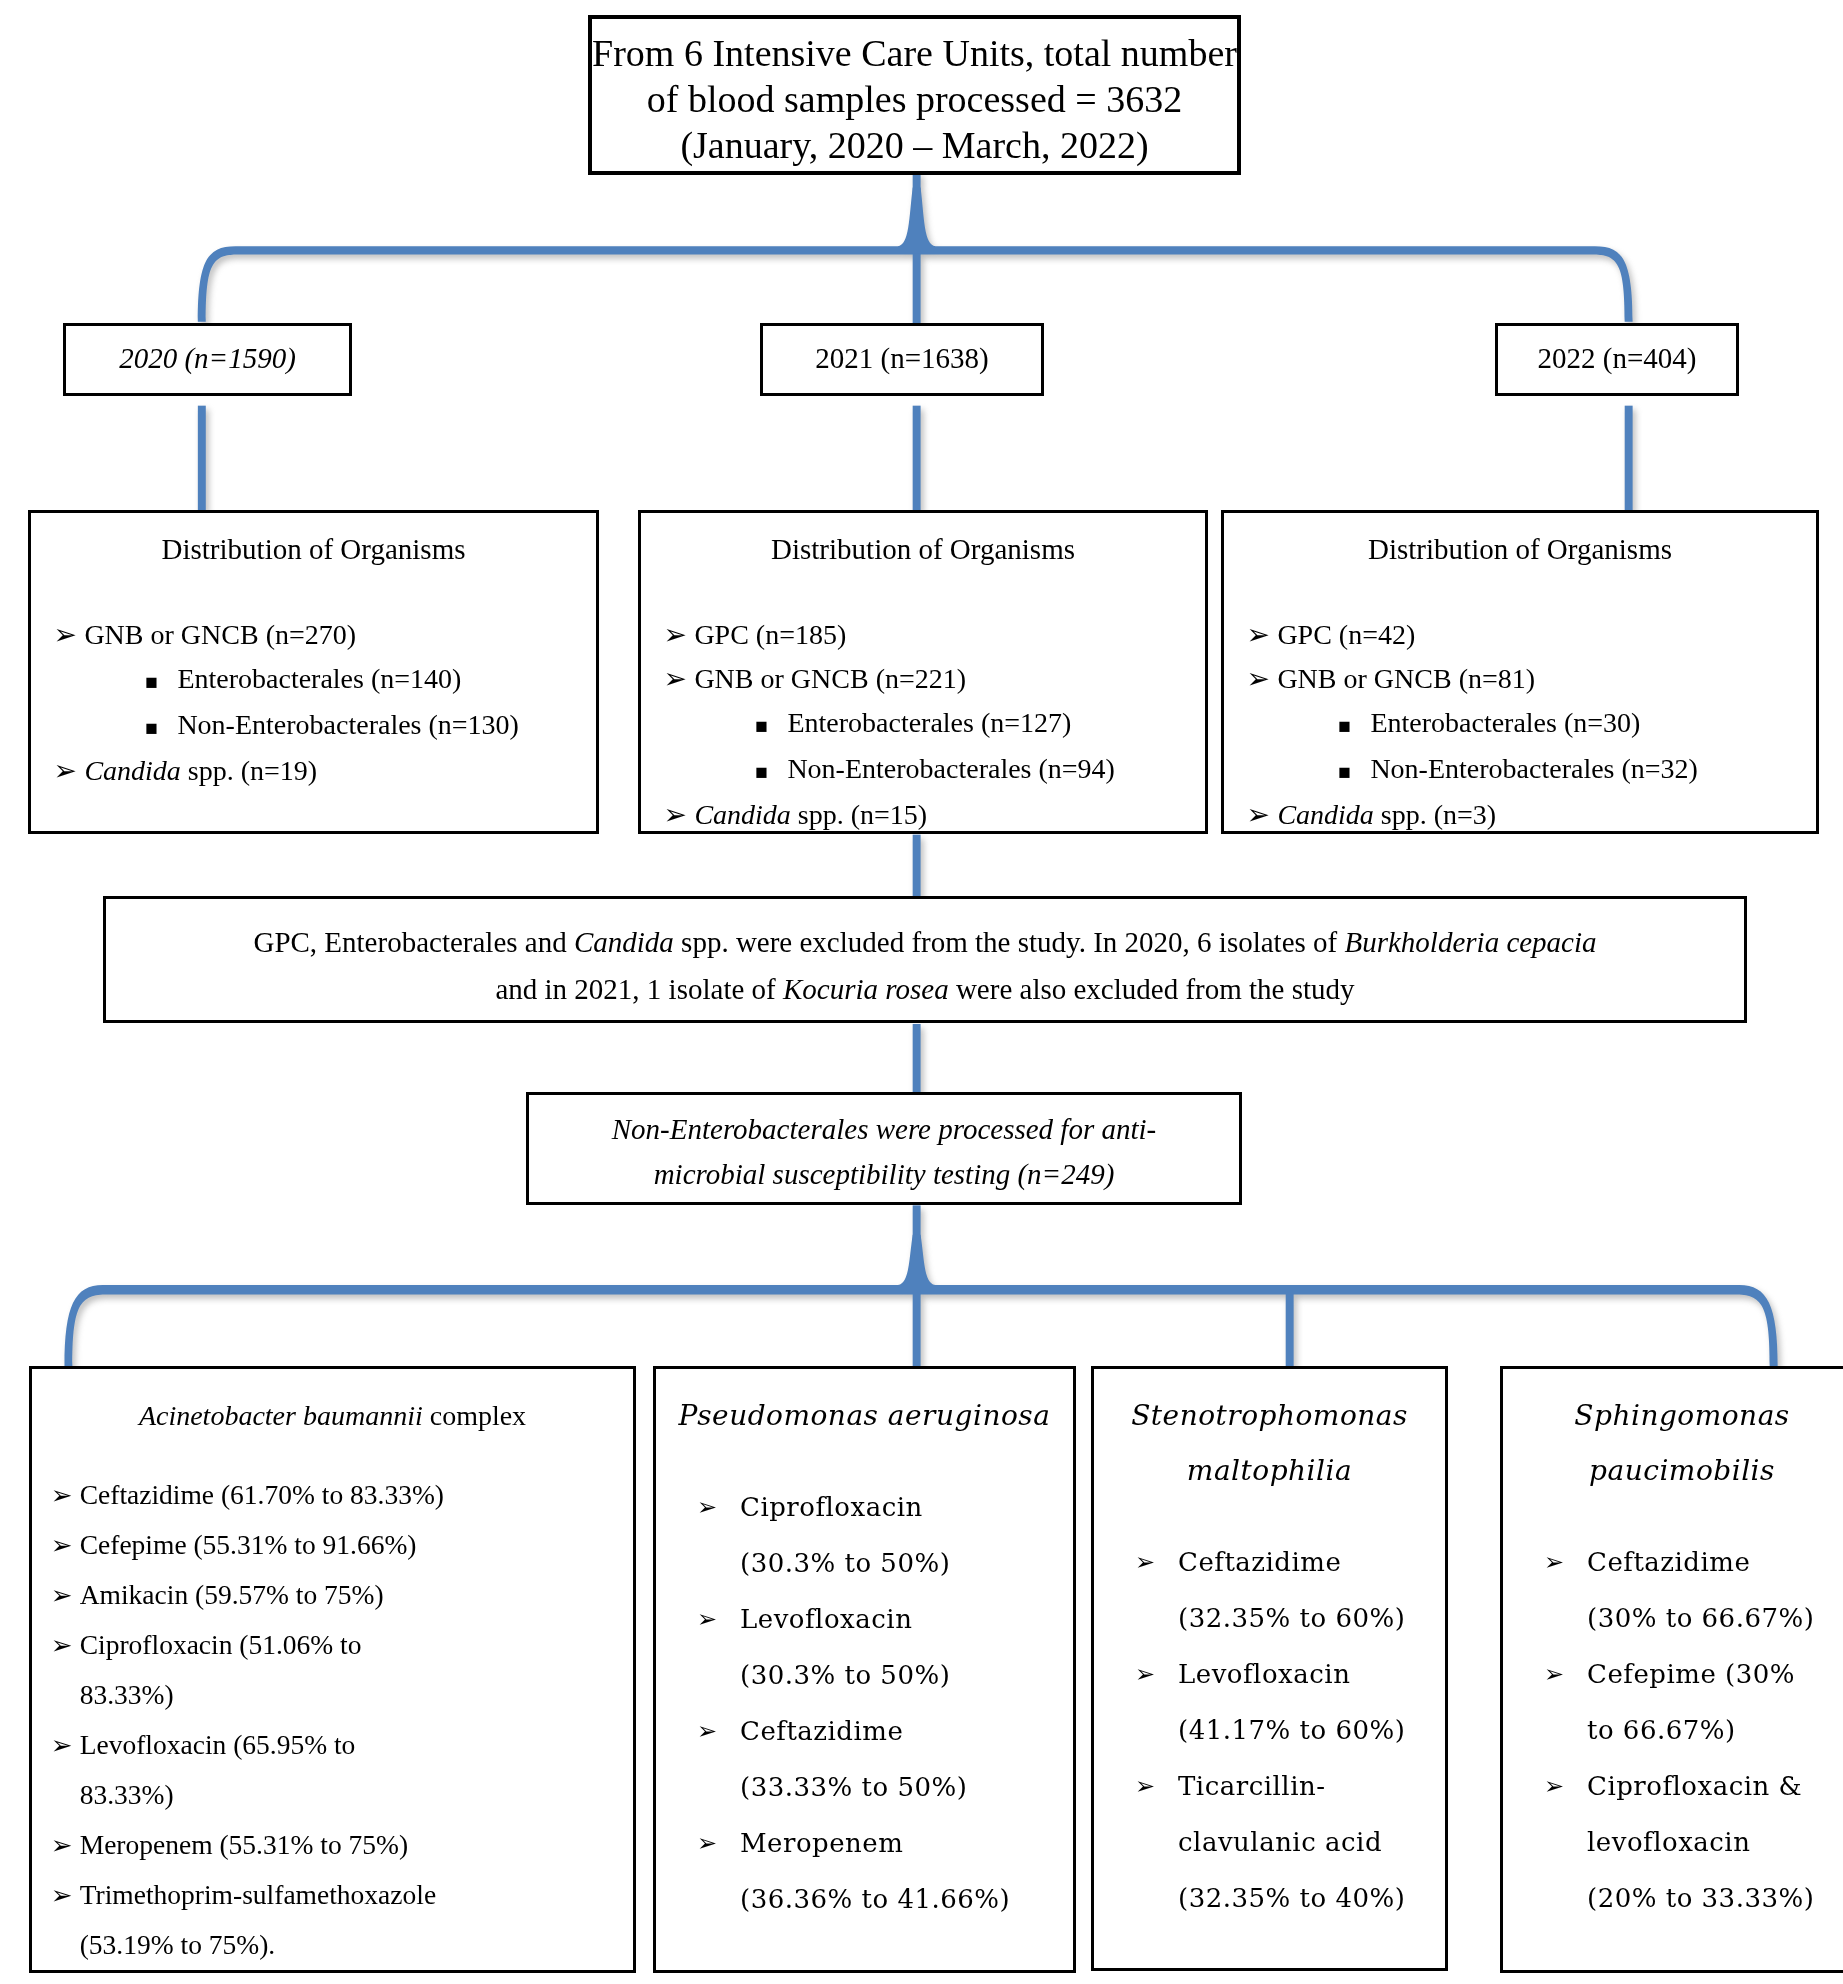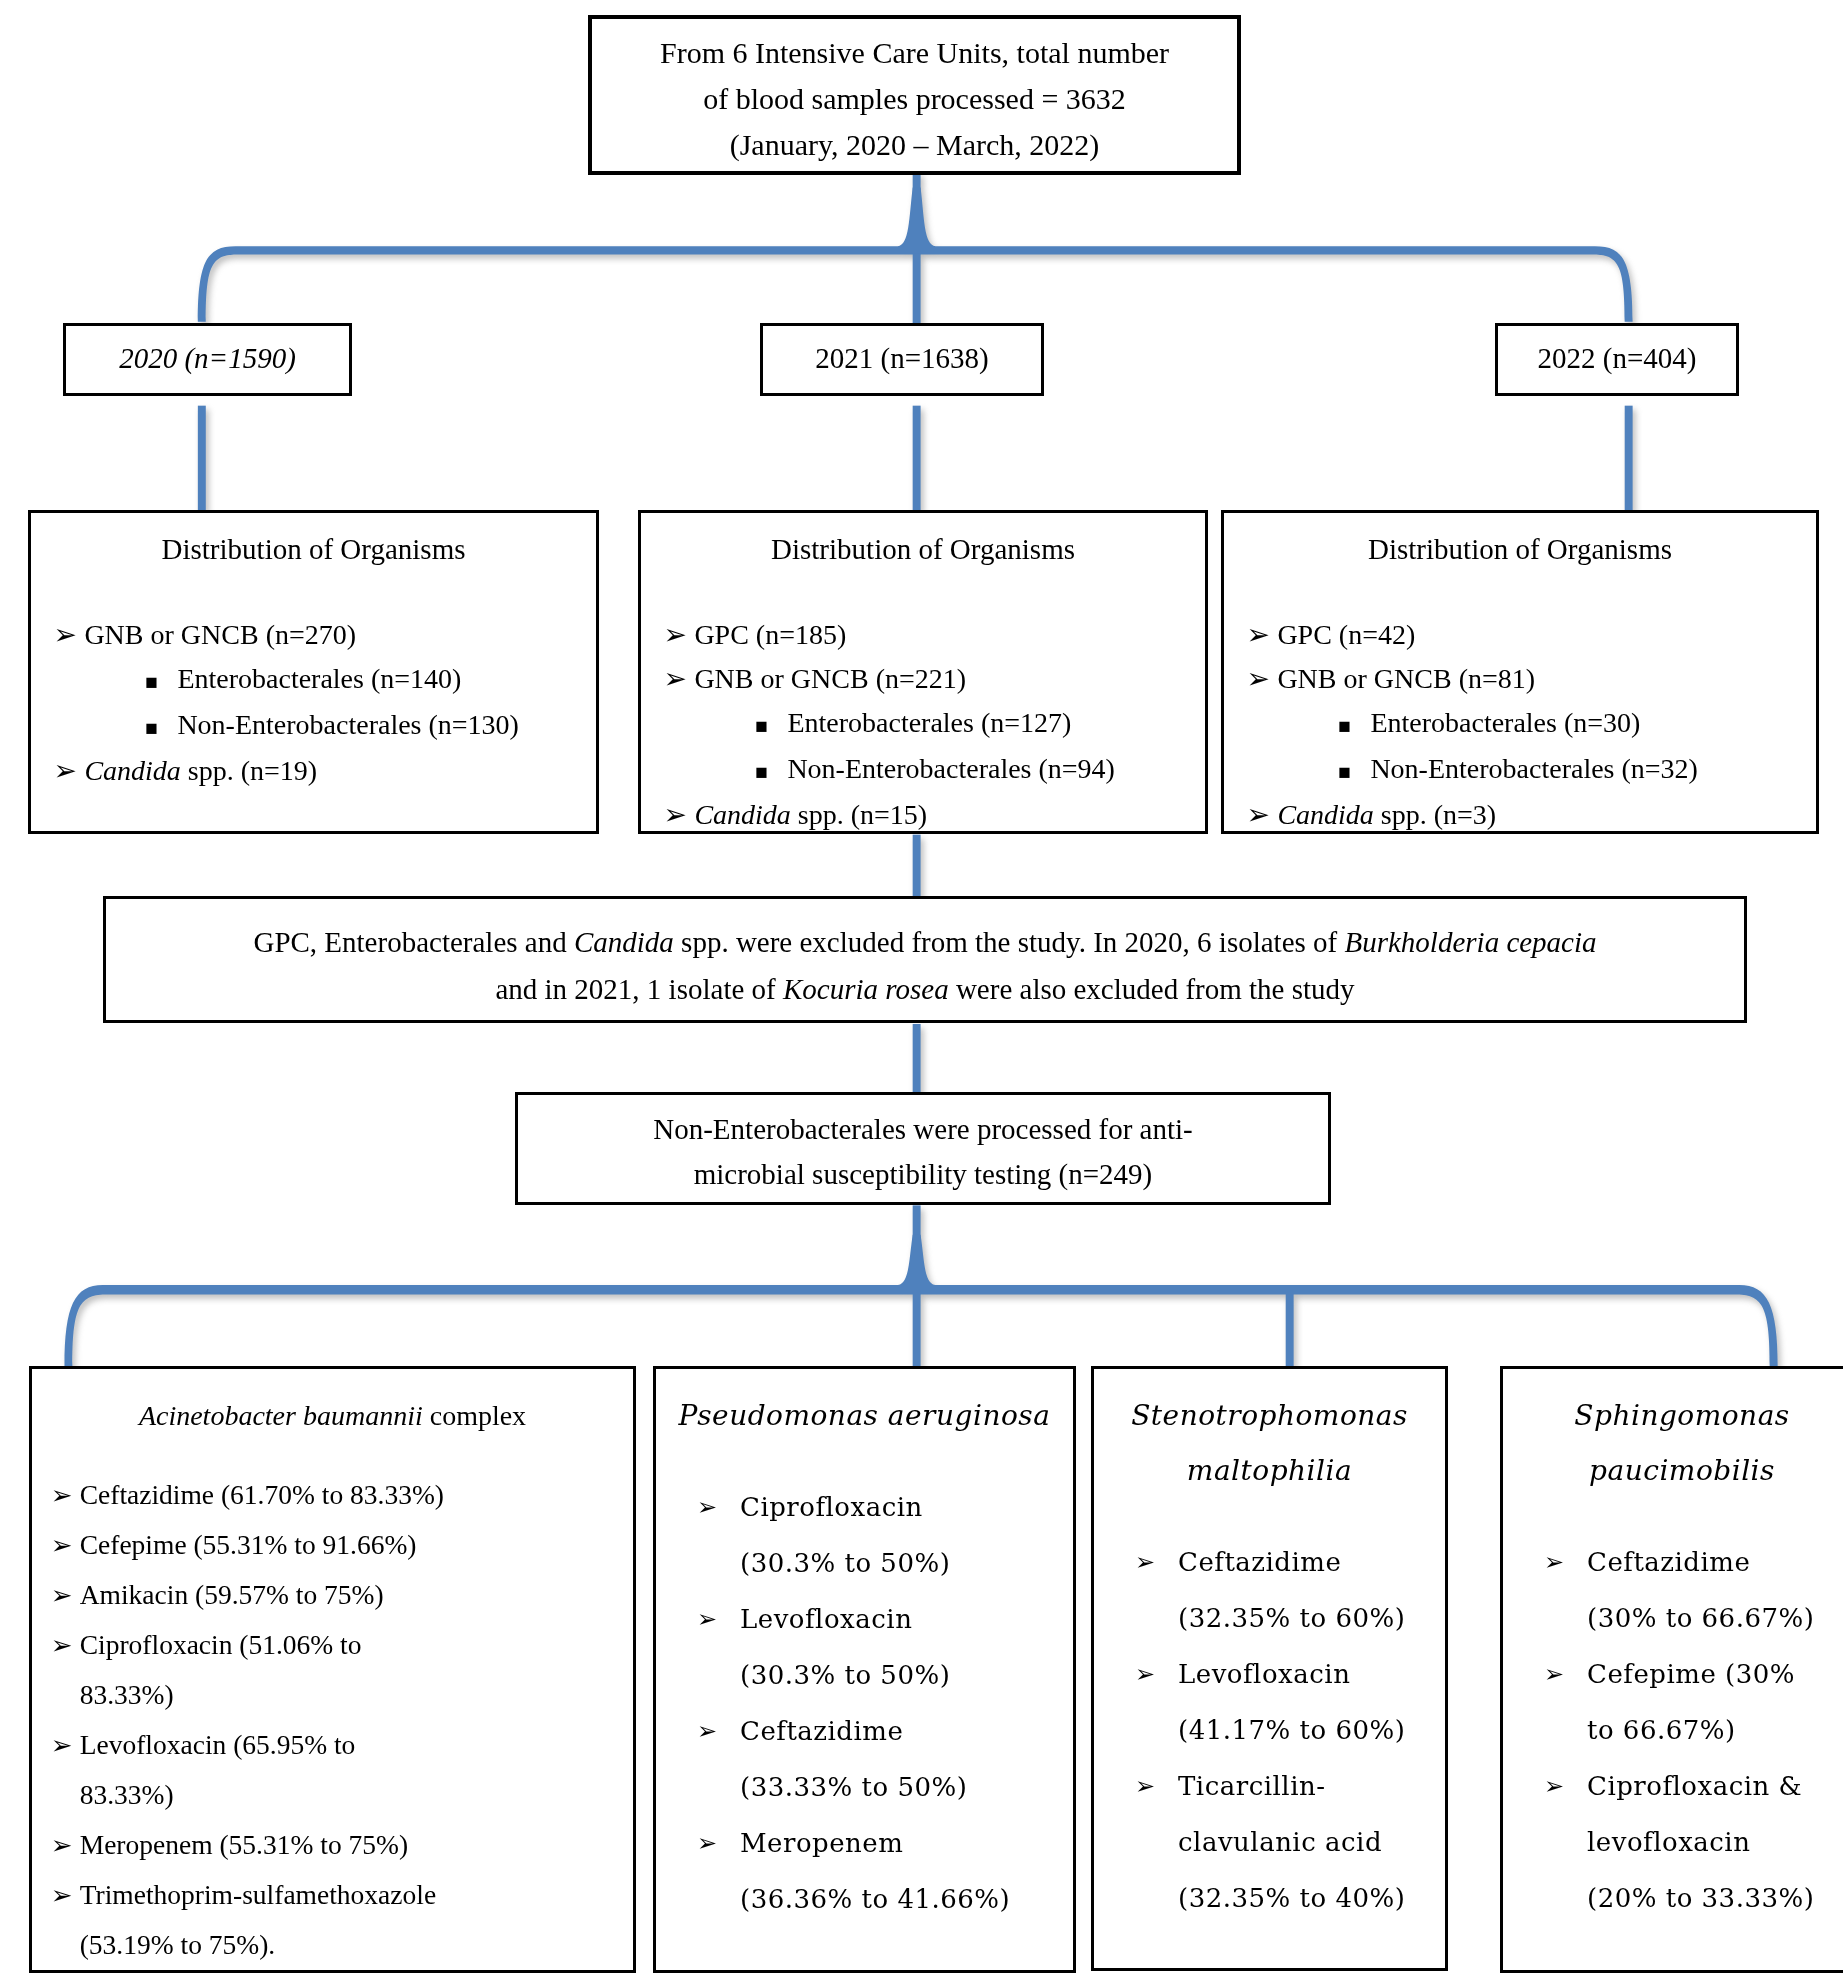--- a/index.html
+++ b/index.html
@@ -18,21 +18,21 @@
     background:#fff;
   }
   #connectors{
     position:absolute;
     left:0;top:0;
     pointer-events:none;
     filter:drop-shadow(3.3px 4.2px 3.3px rgba(110,110,110,0.45));
   }
   
   .top-box{border-width:4.2px;text-align:center;padding-top:10.3px;}
-  .top-box div{font-size:30px;line-height:46px;}
+  .top-box div{font-size:38px;line-height:46px;}
   
   .year-box{text-align:center;}
   .year-box div{font-size:29px;line-height:64px;}
   
   .dist-title{text-align:center;margin-top:19.6px;font-size:29px;}
   .dist-items{margin-top:47px;padding-left:22.4px;}
   .d-item{font-size:28px;line-height:44px;white-space:nowrap;}
   .d-item .blt{display:inline-block;width:31px;}
   .d-item.sub{padding-left:91px;}
   .d-item.sub .blt{width:33px;font-size:20.5px;}
@@ -164,21 +164,21 @@
 
   <div class="box center-box exclusion-box" style="left:103px;top:896px;width:1644px;height:127px;">
     <div class="ex-line">
       <span>GPC, Enterobacterales and </span><span class="it">Candida</span><span> spp. were excluded from the study. In 2020, 6 isolates of </span><span class="it">Burkholderia cepacia</span>
     </div>
     <div class="ex-line">
       <span>and in 2021, 1 isolate of </span><span class="it">Kocuria rosea</span><span> were also excluded from the study</span>
     </div>
   </div>
 
-  <div class="box center-box asm-box" style="left:515px;top:1092px;width:816px;height:113px;">
+  <div class="box center-box asm-box" style="left:526px;top:1092px;width:716px;height:113px;font-style:italic;">
     <div class="ex-line">Non-Enterobacterales were processed for anti-</div>
     <div class="ex-line">microbial susceptibility testing (n=249)</div>
   </div>
 
   <div class="box boxA" style="left:29px;top:1366px;width:607px;height:607px;">
     <div class="org-title">
       <span class="it">Acinetobacter baumannii</span><span> complex</span>
     </div>
     <div class="org-items">
       <div class="o-item">

